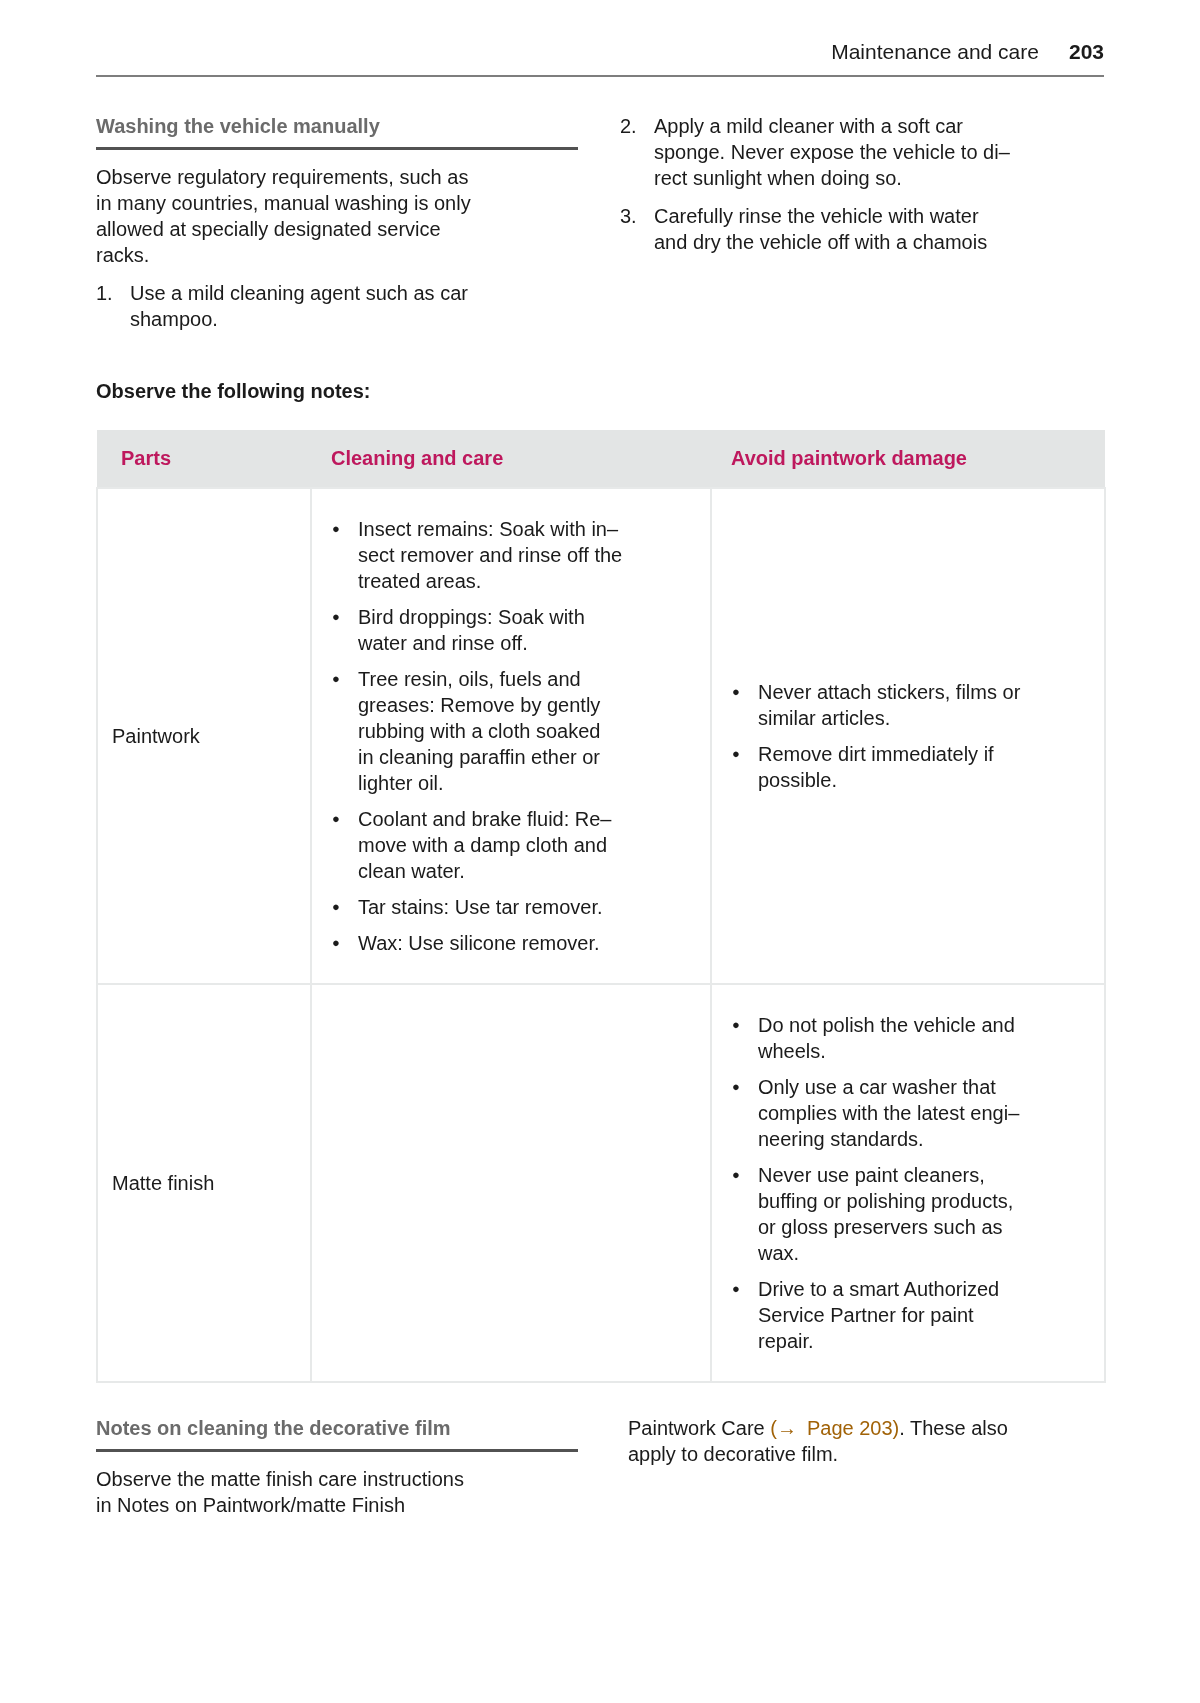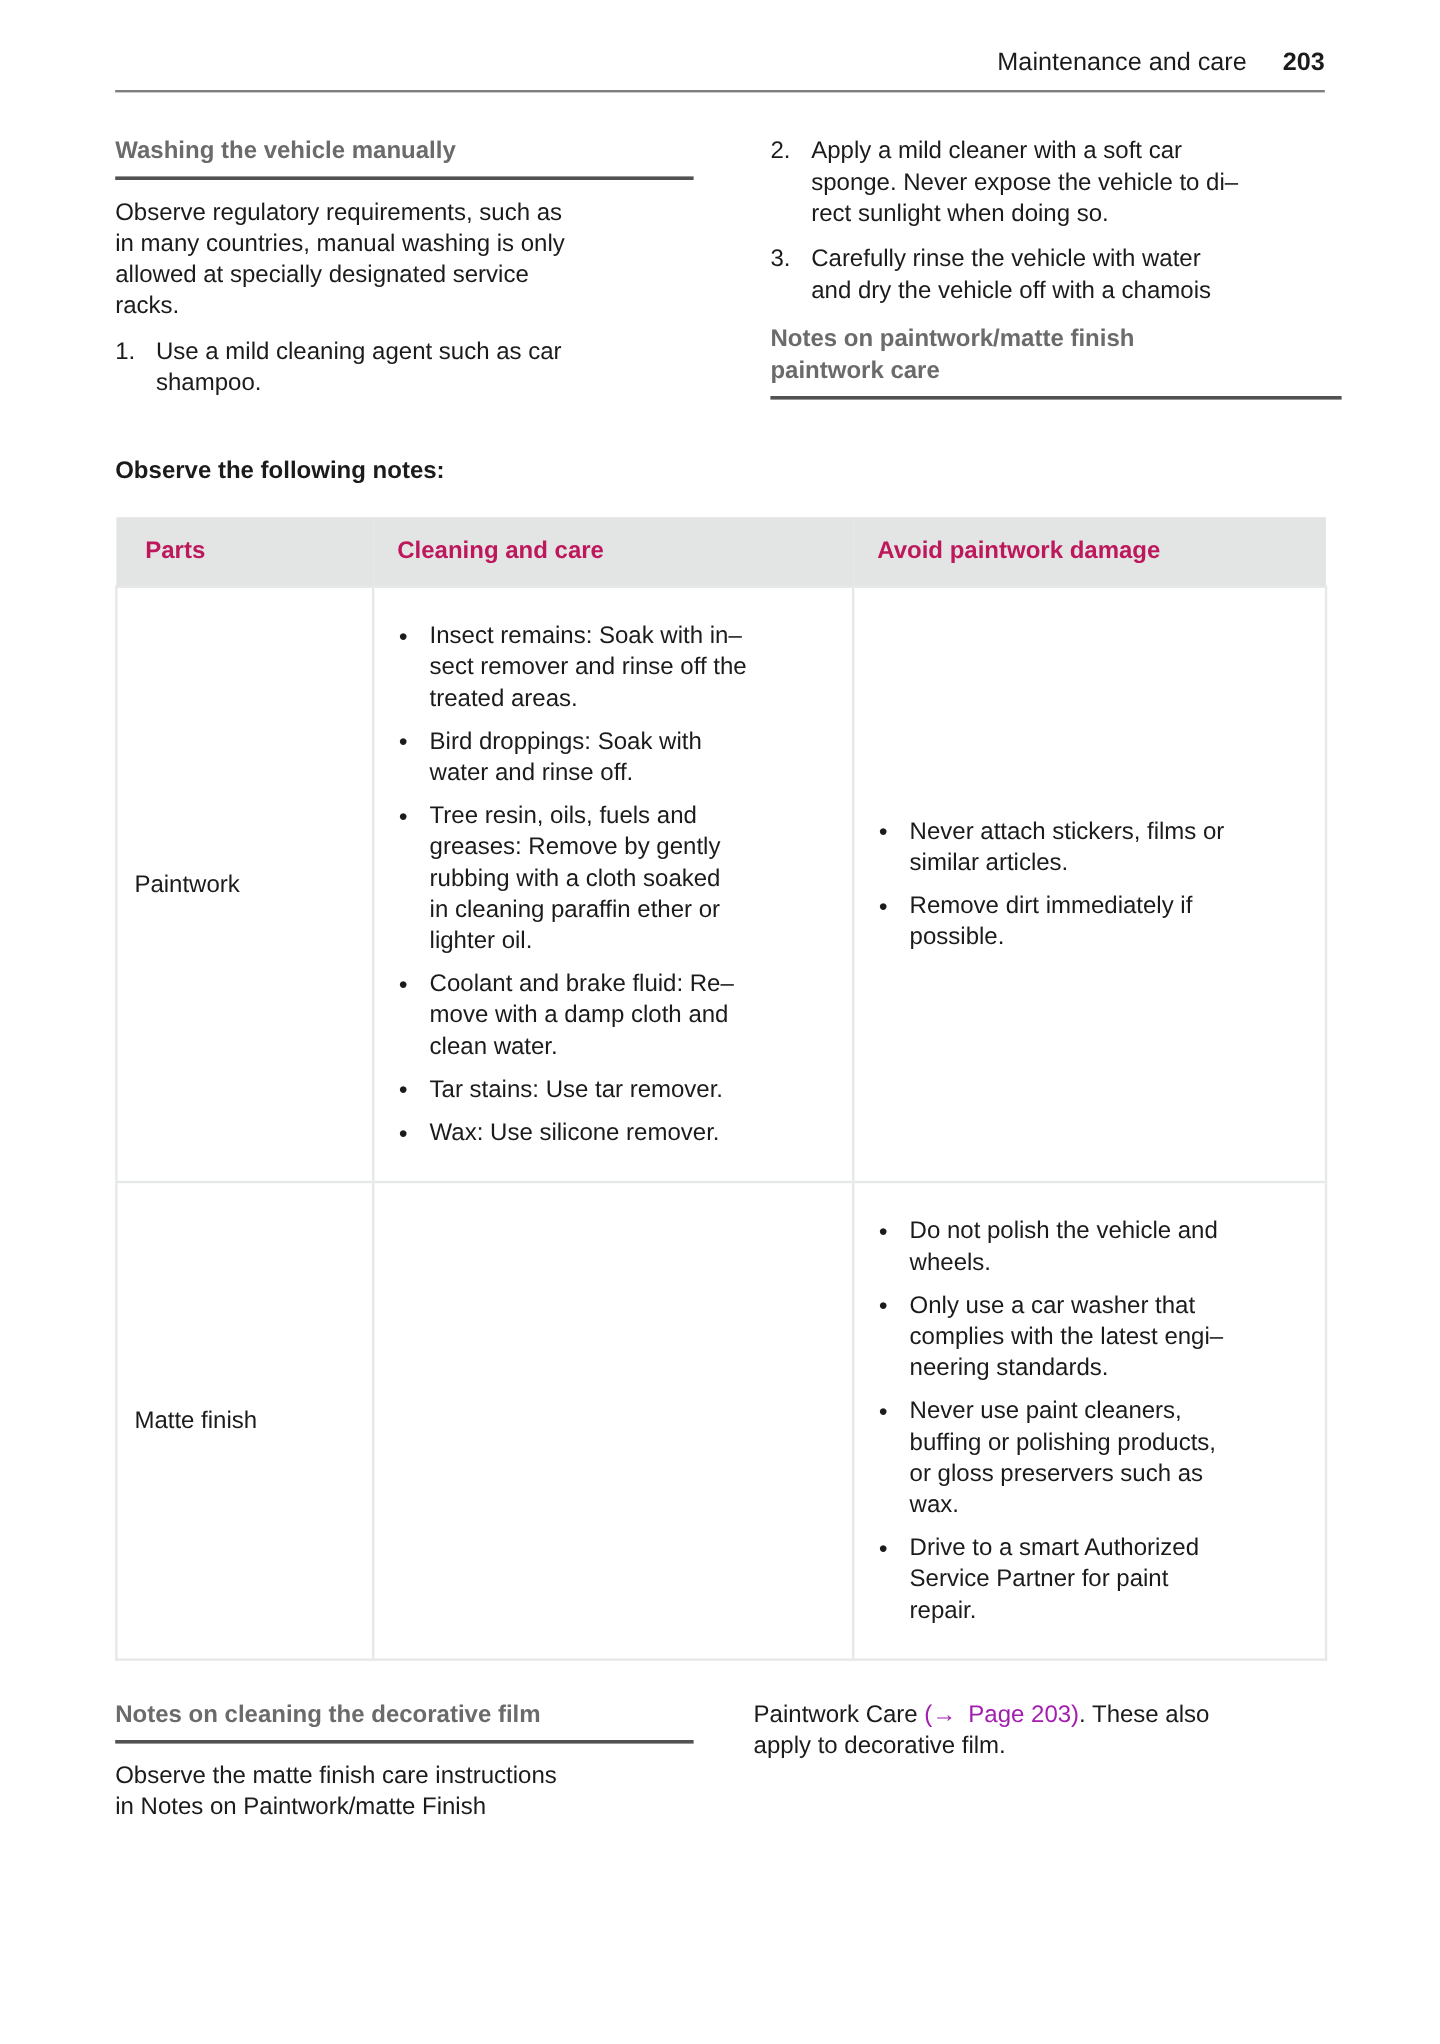--- a/index.html
+++ b/index.html
@@ -8,21 +8,21 @@
   .page { position:relative; width:1200px; height:1703px; background:#ffffff; overflow:hidden; }
 
   
   .page-header { margin:0 96px; padding-top:40px; padding-bottom:11px;
                  display:flex; justify-content:flex-end; align-items:baseline; gap:30px;
                  border-bottom:2px solid #7e7e7e; font-size:21px; line-height:24px; }
   .page-header .section { font-weight:normal; }
   .page-header .pagenum { font-weight:bold; }
 
   
-  .cols { display:flex; margin:36px 96px 0; gap:64px; }
+  .cols { display:flex; margin:36px 96px 0; gap:42px; }
   .col-left  { width:482px; flex:none; }
   .col-right { width:476px; flex:none; }
 
   .gray-heading { color:#6b6b6b; font-weight:bold; font-size:20px; line-height:27px;
                   padding-bottom:7px; border-bottom:3px solid #525252; }
   .para { margin-top:14px; font-size:20px; line-height:26px; white-space:pre-line; }
 
   .num-item { display:flex; margin-top:12px; font-size:20px; line-height:26px; }
   .num-item .num { width:34px; flex:none; }
   .num-item .txt { white-space:pre-line; }
@@ -44,21 +44,21 @@
   .notes-table td.part { padding-left:14px; }
 
   .bullets .li { display:flex; margin-top:10px; }
   .bullets .li:first-child { margin-top:0; }
   .bullets .dot { width:26px; flex:none; font-size:13px; line-height:26px; }
   .bullets .txt { white-space:pre-line; }
 
   
   .bottom-cols { display:flex; margin:32px 96px 0; gap:50px; }
   .ref-para { font-size:20px; line-height:26px; white-space:pre-line; }
-  .ref-link { color:#a21caf; }
+  .ref-link { color:#a16207; }
 </style>
 </head>
 <body>
 
 <div class="page">
 
   <div class="page-header">
     <span class="section">Maintenance and care</span>
     <span class="pagenum">203</span>
   </div>
@@ -81,22 +81,20 @@
         <span class="num">2.</span>
         <span class="txt">Apply a mild cleaner with a soft car
 sponge. Never expose the vehicle to di–
 rect sunlight when doing so.</span>
       </div>
       <div class="num-item">
         <span class="num">3.</span>
         <span class="txt">Carefully rinse the vehicle with water
 and dry the vehicle off with a chamois</span>
       </div>
-      <div class="gray-heading" style="margin-top:14px; white-space:pre-line">Notes on paintwork/matte finish
-paintwork care</div>
     </div>
   </div>
 
   <div class="observe-note">Observe the following notes:</div>
 
   <table class="notes-table">
     <colgroup>
         <col class="c1">
         <col class="c2">
         <col class="c3">

